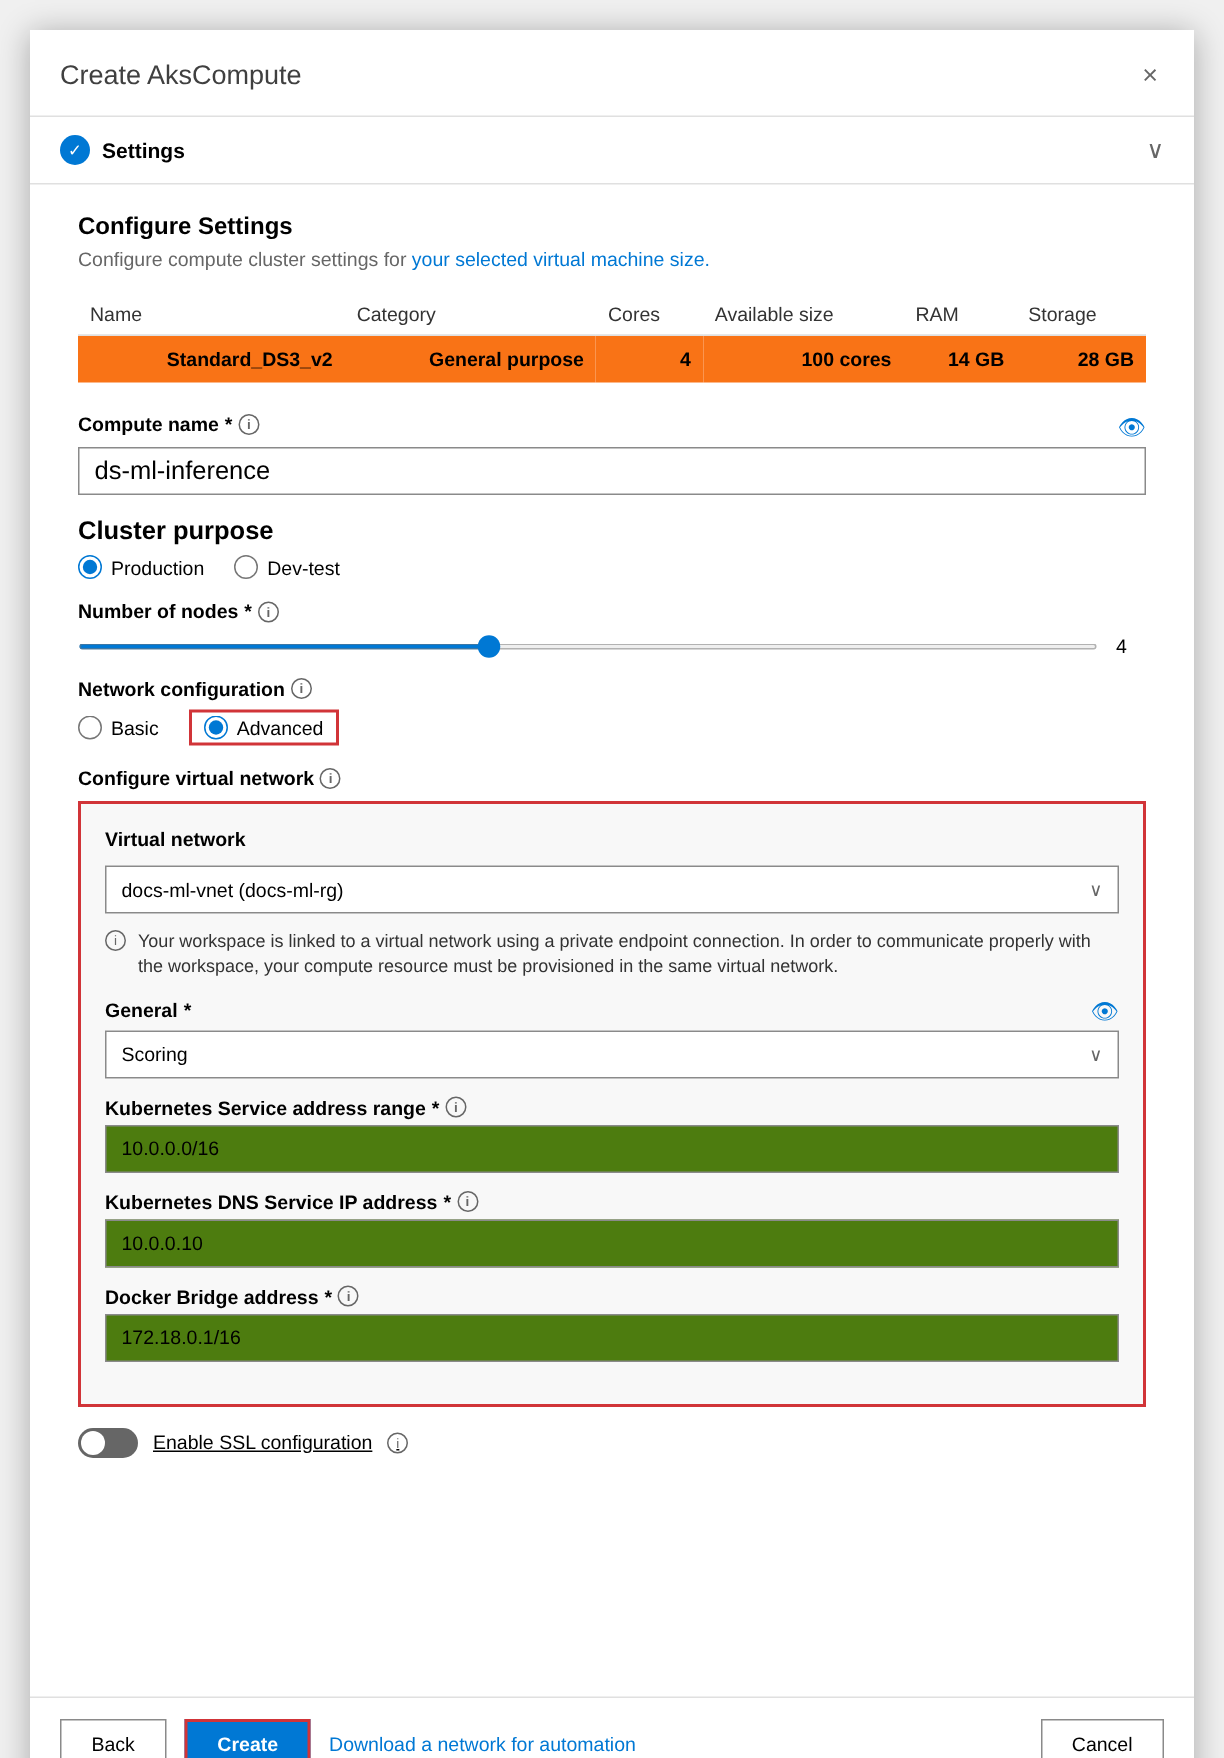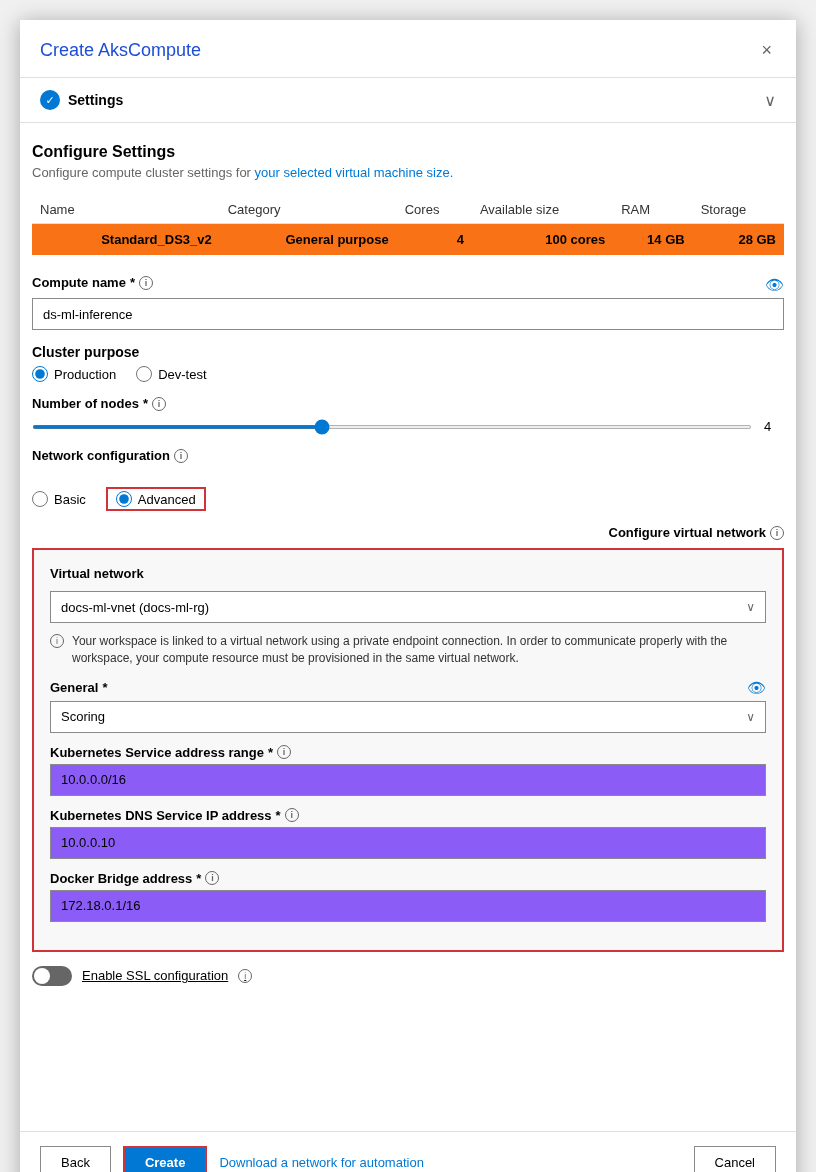--- a/index.html
+++ b/index.html
@@ -24,21 +24,21 @@
     .dialog-header {
       display: flex;
       justify-content: space-between;
       align-items: center;
       padding: 16px 20px 12px 20px;
       border-bottom: 1px solid #e0e0e0;
     }
     .dialog-title {
       font-size: 18px;
       font-weight: 400;
-      color: #1d4ed8;
+      color: #404040;
     }
     .close-btn {
       cursor: pointer;
       color: #666;
       font-size: 18px;
       background: none;
       border: none;
       padding: 4px;
     }
     .settings-header {
@@ -66,21 +66,21 @@
     }
     .settings-label {
       font-weight: 600;
       font-size: 14px;
     }
     .chevron-down {
       font-size: 16px;
       color: #666;
     }
     .content {
-      padding: 20px 12px;
+      padding: 20px 32px;
       flex: 1;
     }
     .section-title {
       font-size: 16px;
       font-weight: 600;
       margin-bottom: 4px;
     }
     .section-subtitle {
       font-size: 13px;
       color: #666;
@@ -149,21 +149,21 @@
     .field-label-row {
       display: flex;
       justify-content: space-between;
       align-items: center;
       margin-bottom: 4px;
     }
     .text-input {
       width: 100%;
       padding: 6px 10px;
       border: 1px solid #8a8a8a;
-      font-size: 13px;
+      font-size: 17px;
       outline: none;
       height: 32px;
     }
     .radio-group {
       display: flex;
       align-items: center;
       gap: 20px;
       margin-top: 6px;
     }
     .radio-item {
@@ -329,36 +329,36 @@
       height: 32px;
       margin-left: auto;
     }
     .automation-link {
       color: #0078d4;
       text-decoration: none;
       font-size: 13px;
     }
     .cluster-purpose-label {
       font-weight: 600;
-      font-size: 14px;
+      font-size: 17px;
       margin-bottom: 6px;
     }
     .network-config-label {
       font-weight: 600;
       font-size: 13px;
-      margin-bottom: 24px;
-      display: flex;
-      align-items: center;
+      margin-bottom: 6px;
+      display: flex;
+      align-items: flex-start;
       gap: 4px;
     }
     .vnet-inner-input {
       width: 100%;
       padding: 6px 10px;
       border: 1px solid #8a8a8a;
-      background: #8b5cf6;
+      background: #4d7c0f;
       font-size: 13px;
       height: 32px;
       outline: none;
     }
   </style>
 </head>
 <body>
 
 <div class="dialog">
 
@@ -456,21 +456,21 @@
           <input type="radio" class="radio-input" name="network_config" style="">
           <span>Basic</span>
         </label>
         <label class="radio-item" style="border: 2px solid #d13438; padding: 2px 8px;">
           <input type="radio" class="radio-input" name="network_config" checked="" style="">
           <span>Advanced</span>
         </label>
       </div>
     </div>
 
-    <div class="field-label" style="margin-bottom: 8px; justify-content: flex-end;">
+    <div class="field-label" style="margin-bottom: 8px;">
       <span>Configure virtual network</span>
       <span class="info-icon">i</span>
     </div>
 
     <div class="virtual-network-box">
       <div class="vnet-section-title">Virtual network</div>
 
       <div class="dropdown-field">
         <span>docs-ml-vnet (docs-ml-rg)</span>
         <span class="dropdown-chevron">∨</span>

